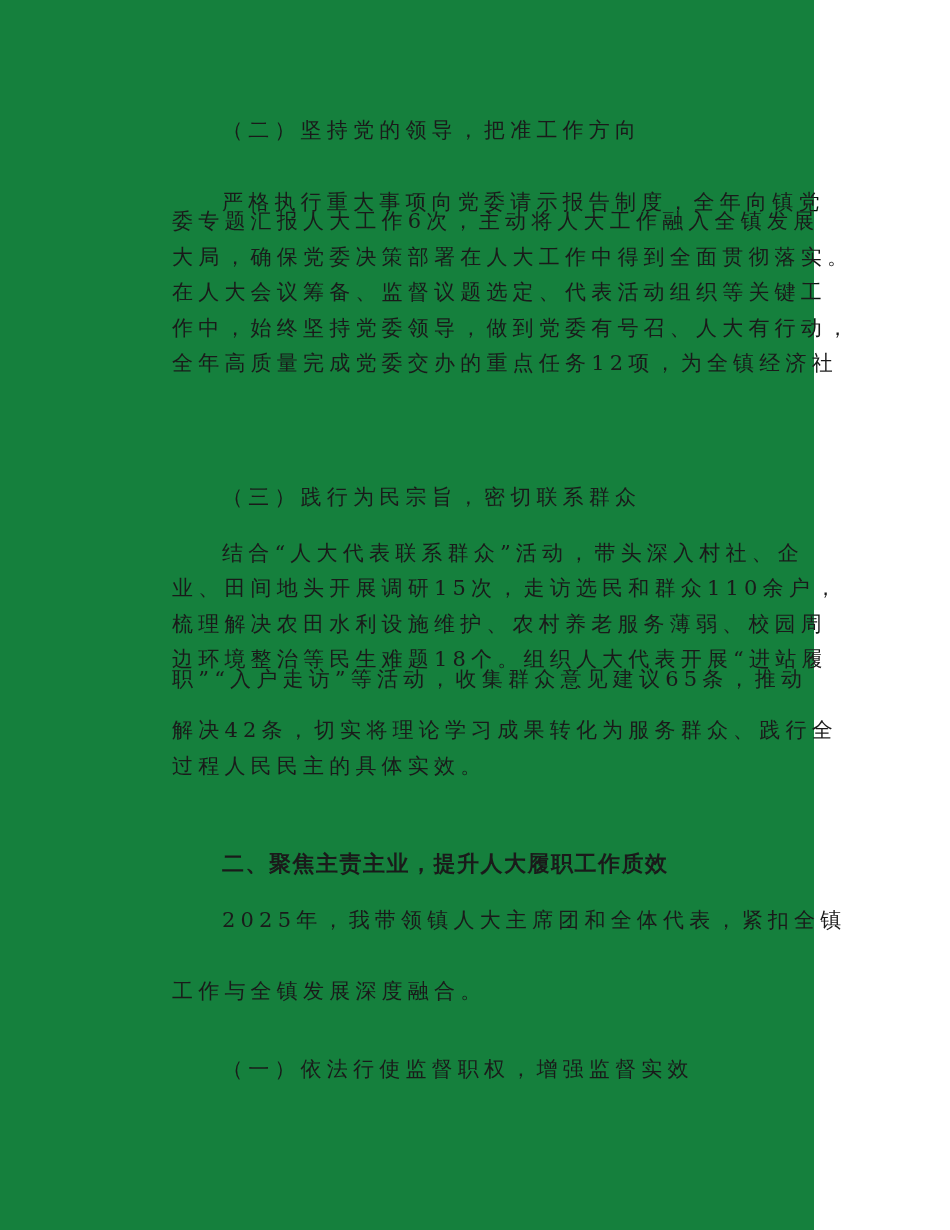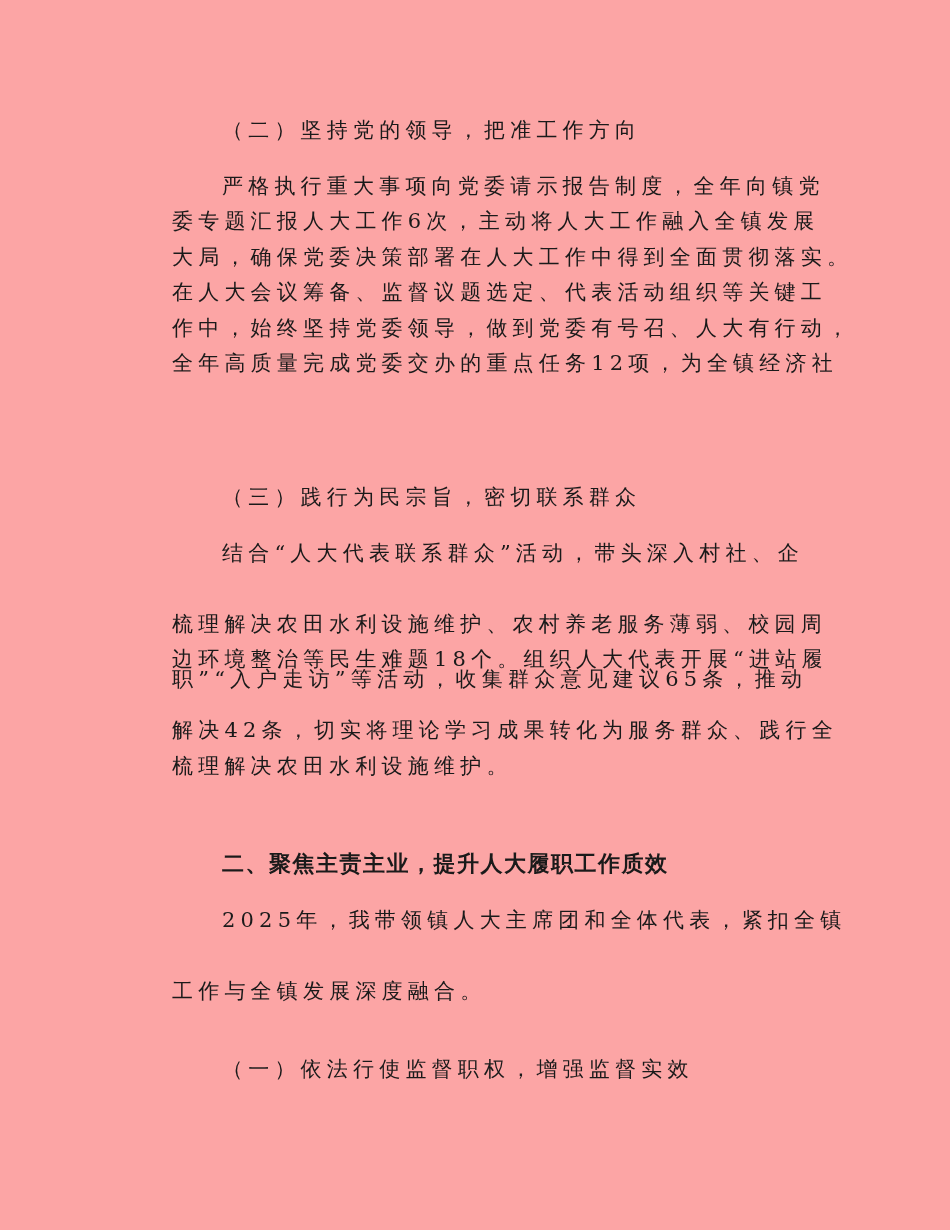--- a/index.html
+++ b/index.html
@@ -1,44 +1,45 @@
 <!DOCTYPE html>
 <html><head>
 <meta charset="utf-8">
 <style>
   html, body { margin: 0; padding: 0; background: #ffffff; }
   body { width: 950px; height: 1230px; position: relative; overflow: hidden;
          font-family: "DejaVu Serif", "Liberation Serif", serif; color: #1a1a1a; }
-  .page { position: absolute; left: 0; top: 0; width: 950px; height: 1230px; background: #fca5a5; }
+  .page { position: absolute; left: 0; top: 0; width: 814px; height: 1230px; background: #15803d; }
   .line { position: absolute; left: 172px; white-space: nowrap; font-size: 21px;
           letter-spacing: 5.2px; line-height: 30px; }
   .indent { left: 222px; }
   .h3 { left: 222px; }
   .h2 { left: 222px; font-family: Liberation Serif, serif; font-weight: bold; letter-spacing: 1.5px; font-size: 22px; }
 </style>
 </head>
 <body>
 
 <div class="page">
 
   <div class="line h3" style="top:115px">（二）坚持党的领导，把准工作方向</div>
-  <div class="line indent" style="top:171px">严格执行重大事项向党委请示报告制度，全年向镇党</div>
+  <div class="line indent" style="top:187px">严格执行重大事项向党委请示报告制度，全年向镇党</div>
   <div class="line" style="top:206px">委专题汇报人大工作6次，主动将人大工作融入全镇发展</div>
   <div class="line" style="top:242px">大局，确保党委决策部署在人大工作中得到全面贯彻落实。</div>
   <div class="line" style="top:277px">在人大会议筹备、监督议题选定、代表活动组织等关键工</div>
   <div class="line" style="top:313px">作中，始终坚持党委领导，做到党委有号召、人大有行动，</div>
   <div class="line" style="top:348px">全年高质量完成党委交办的重点任务12项，为全镇经济社</div>
 
   <div class="line h3" style="top:482px">（三）践行为民宗旨，密切联系群众</div>
   <div class="line indent" style="top:538px">结合“人大代表联系群众”活动，带头深入村社、企</div>
+  <div class="line" style="top:573px">业、田间地头开展调研15次，走访选民和群众110余户，</div>
   <div class="line" style="top:609px">梳理解决农田水利设施维护、农村养老服务薄弱、校园周</div>
   <div class="line" style="top:644px">边环境整治等民生难题18个。组织人大代表开展“进站履</div>
   <div class="line" style="top:664px">职”“入户走访”等活动，收集群众意见建议65条，推动</div>
   <div class="line" style="top:715px">解决42条，切实将理论学习成果转化为服务群众、践行全</div>
-  <div class="line" style="top:751px">梳理解决农田水利设施维护。</div>
+  <div class="line" style="top:751px">过程人民民主的具体实效。</div>
 
   <div class="line h2" style="top:849px">二、聚焦主责主业，提升人大履职工作质效</div>
   <div class="line indent" style="top:905px">2025年，我带领镇人大主席团和全体代表，紧扣全镇</div>
   <div class="line" style="top:976px">工作与全镇发展深度融合。</div>
 
   <div class="line h3" style="top:1054px">（一）依法行使监督职权，增强监督实效</div>
 
 </div>
 
 </body></html>

